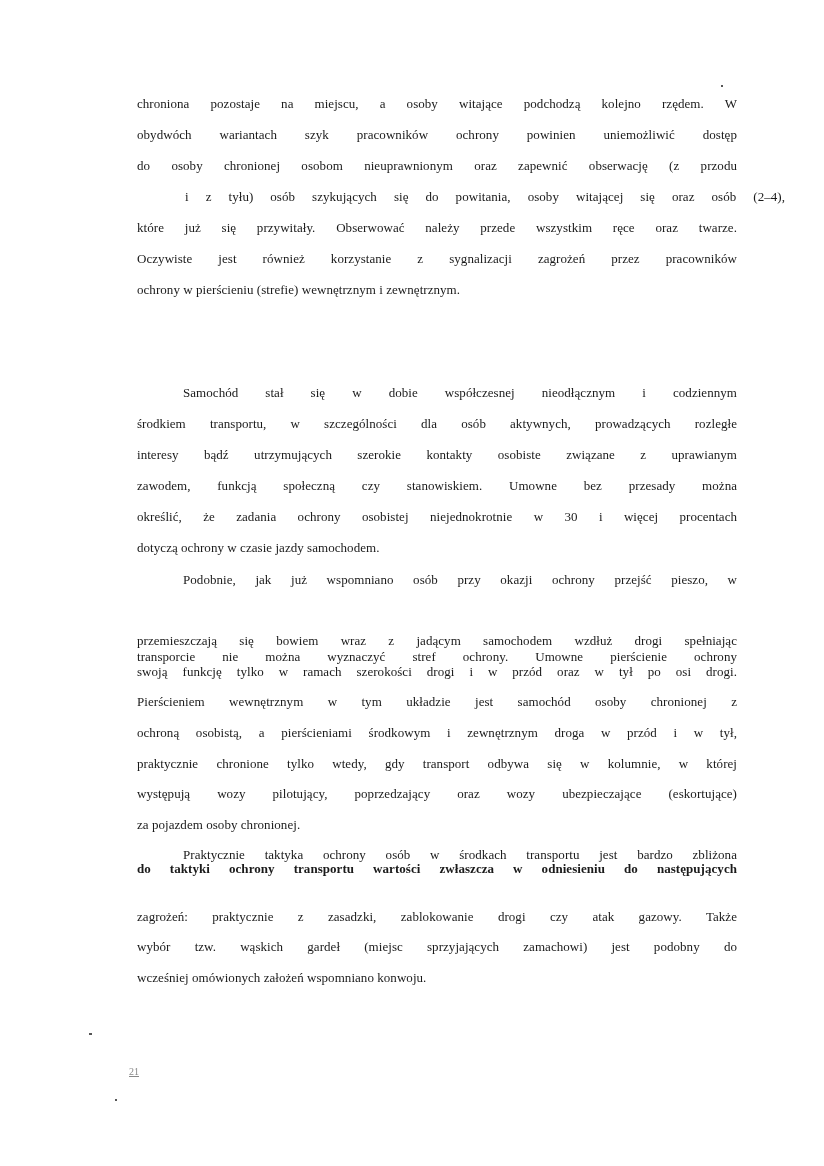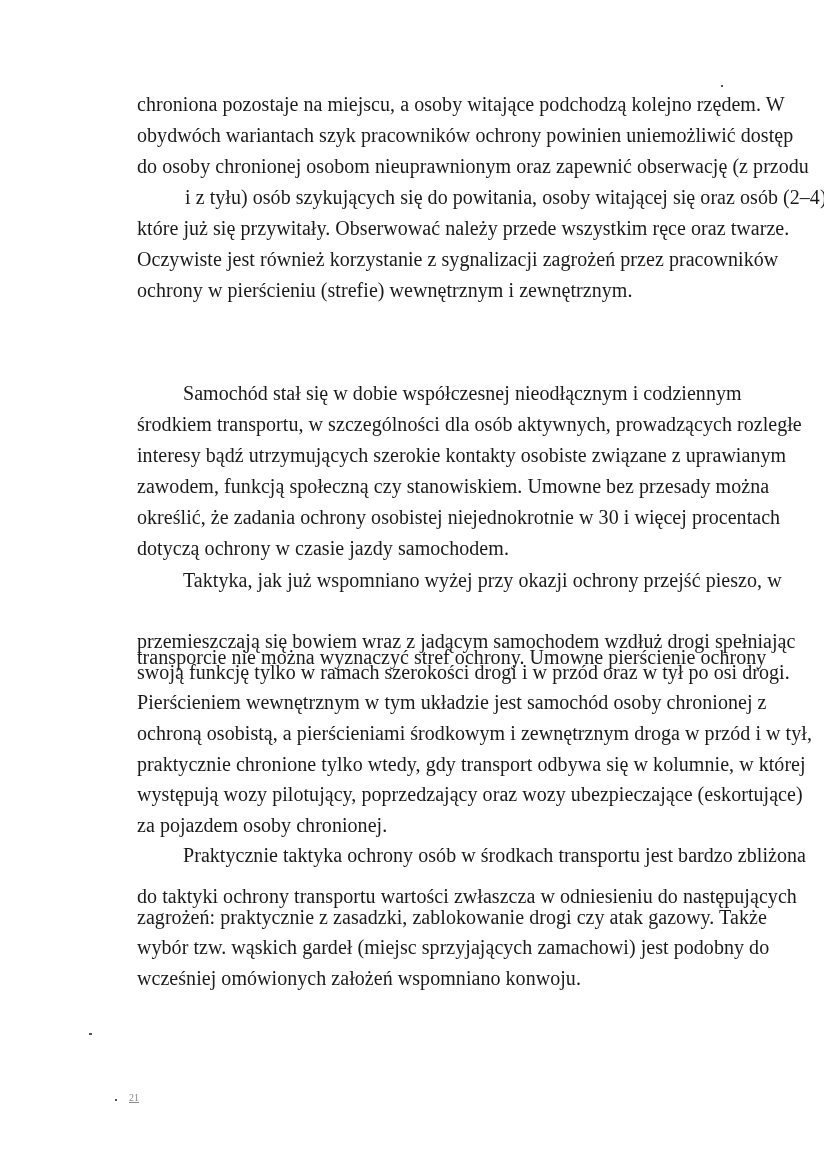--- a/index.html
+++ b/index.html
@@ -1,24 +1,24 @@
 <!DOCTYPE html>
 <html><head>
 <meta charset="utf-8">
 <style>
   html, body { margin: 0; padding: 0; background: #ffffff; }
   body { width: 824px; height: 1166px; position: relative; overflow: hidden;
          font-family: "Liberation Serif", "DejaVu Serif", serif; color: #1a1a1a; }
   .page { position: absolute; left: 0; top: 0; width: 824px; height: 1166px; background: #fff; }
-  .line { position: absolute; left: 137px; width: 600px; font-size: 20px; line-height: 20px;
+  .line { position: absolute; left: 137px; width: 600px; font-size: 13px; line-height: 20px;
           white-space: nowrap; text-align: justify; text-align-last: justify; letter-spacing: 0.05px; }
   .line.last { text-align-last: left; }
   .line.indent { left: 183px; width: 554px; }
   .heading { position: absolute; left: 137px; top: 333px; font-size: 15.6px; font-weight: bold; }
-  .pagenum { position: absolute; left: 129px; top: 1066px; font-size: 10px; color: #888; text-decoration: underline; margin-top: 26px; }
+  .pagenum { position: absolute; left: 129px; top: 1066px; font-size: 10px; color: #888; text-decoration: underline; }
   .speck { position: absolute; width: 2px; height: 2px; background: #555; }
 </style>
 </head>
 <body>
 
 <div class="page">
   <div id="p0">
       <div class="line" style="top: 94px;">chroniona pozostaje na miejscu, a osoby witające podchodzą kolejno rzędem. W</div>
       <div class="line" style="top: 125px;">obydwóch wariantach szyk pracowników ochrony powinien uniemożliwić dostęp</div>
       <div class="line" style="top: 156px;">do osoby chronionej osobom nieuprawnionym oraz zapewnić obserwację (z przodu</div>
@@ -29,33 +29,33 @@
     </div>
   <div id="p1">
       <div class="line indent" style="top: 383px;">Samochód stał się w dobie współczesnej nieodłącznym i codziennym</div>
       <div class="line" style="top: 414px;">środkiem transportu, w szczególności dla osób aktywnych, prowadzących rozległe</div>
       <div class="line" style="top: 445px;">interesy bądź utrzymujących szerokie kontakty osobiste związane z uprawianym</div>
       <div class="line" style="top: 476px;">zawodem, funkcją społeczną czy stanowiskiem. Umowne bez przesady można</div>
       <div class="line" style="top: 507px;">określić, że zadania ochrony osobistej niejednokrotnie w 30 i więcej procentach</div>
       <div class="line last" style="top: 538px;">dotyczą ochrony w czasie jazdy samochodem.</div>
     </div>
   <div id="p2">
-      <div class="line indent" style="top: 570px;">Taktyka, jak już wspomniano wyżej przy okazji ochrony przejść pieszo, w</div>
+      <div class="line indent" style="top: 570px;">Podobnie, jak już wspomniano osób przy okazji ochrony przejść pieszo, w</div>
       <div class="line" style="top: 600.6px; margin-top: 46px;">transporcie nie można wyznaczyć stref ochrony. Umowne pierścienie ochrony</div>
       <div class="line" style="top: 631.2px;">przemieszczają się bowiem wraz z jadącym samochodem wzdłuż drogi spełniając</div>
       <div class="line" style="top: 661.8px;">swoją funkcję tylko w ramach szerokości drogi i w przód oraz w tył po osi drogi.</div>
       <div class="line" style="top: 692.4px;">Pierścieniem wewnętrznym w tym układzie jest samochód osoby chronionej z</div>
       <div class="line" style="top: 723px;">ochroną osobistą, a pierścieniami środkowym i zewnętrznym droga w przód i w tył,</div>
       <div class="line" style="top: 753.6px;">praktycznie chronione tylko wtedy, gdy transport odbywa się w kolumnie, w której</div>
       <div class="line" style="top: 784.2px;">występują wozy pilotujący, poprzedzający oraz wozy ubezpieczające (eskortujące)</div>
       <div class="line last" style="top: 814.8px;">za pojazdem osoby chronionej.</div>
     </div>
   <div id="p3">
       <div class="line indent" style="top: 845px;">Praktycznie taktyka ochrony osób w środkach transportu jest bardzo zbliżona</div>
-      <div class="line" style="top: 886px;">do taktyki ochrony transportu wartości zwłaszcza w odniesieniu do następujących</div>
+      <div class="line" style="top: 859px; font-weight: bold;">do taktyki ochrony transportu wartości zwłaszcza w odniesieniu do następujących</div>
       <div class="line" style="top: 906.6px;">zagrożeń: praktycznie z zasadzki, zablokowanie drogi czy atak gazowy. Także</div>
       <div class="line" style="top: 937.4px;">wybór tzw. wąskich gardeł (miejsc sprzyjających zamachowi) jest podobny do</div>
       <div class="line last" style="top: 968.2px;">wcześniej omówionych założeń wspomniano konwoju.</div>
     </div>
   <div class="pagenum">21</div>
   <div class="speck" style="left:721px;top:85px;"></div>
   <div class="speck" style="left:89px;top:1033px;width:3px;"></div>
   <div class="speck" style="left:115px;top:1099px;"></div>
 </div>
 

